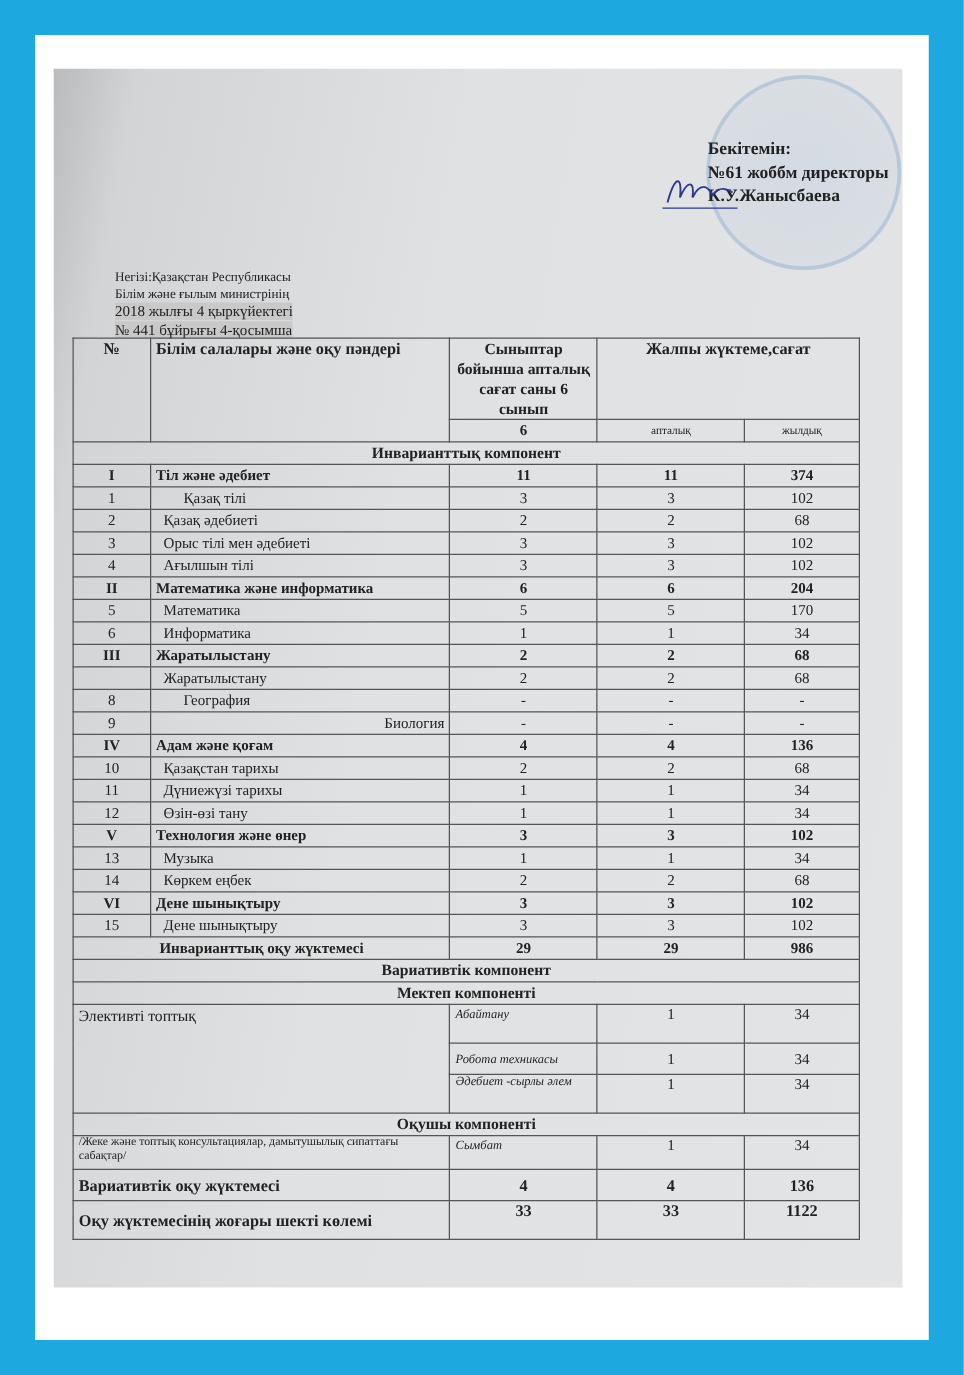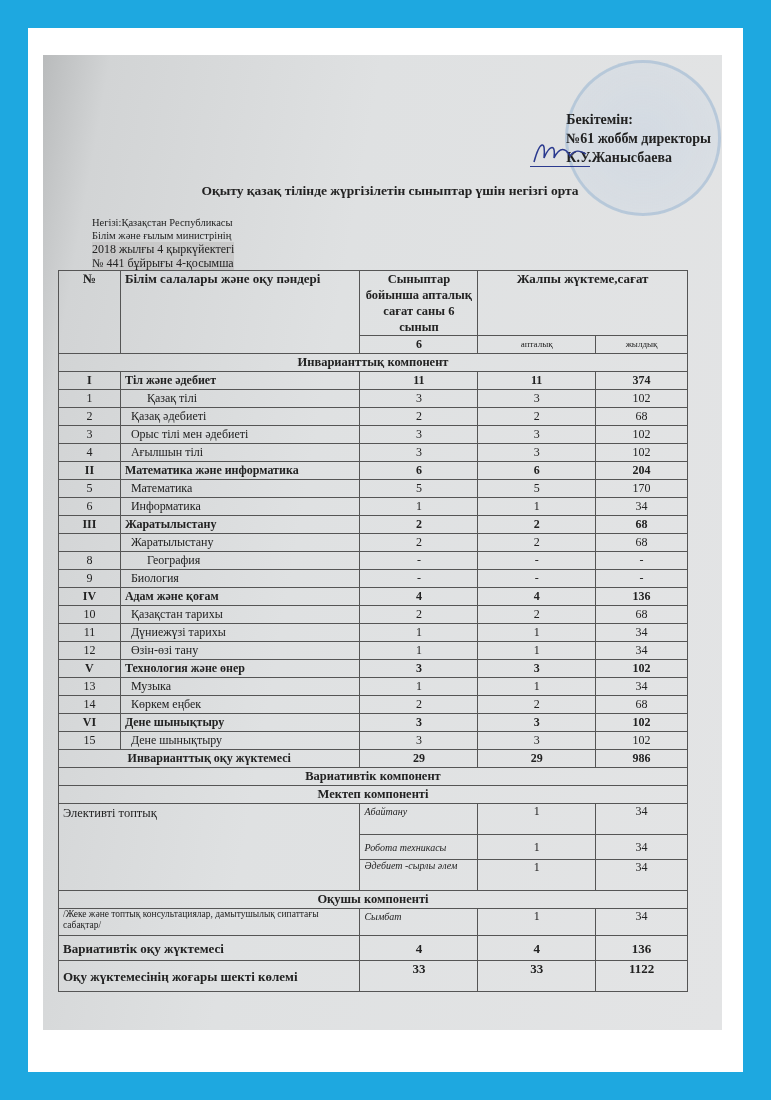--- a/index.html
+++ b/index.html
@@ -38,21 +38,20 @@
   <div>№61 жоббм  директоры</div>
   <div>К.У.Жанысбаева</div>
 </div>
 <div class="sig">
   <svg width="60" height="28">
       <path d="M4 24 C10 2,16 2,14 20 C20 6,26 6,24 20 C30 8,36 10,40 18 C44 12,50 12,56 16" stroke="#2b3a8f" fill="none" stroke-width="1.5"></path>
     </svg>
 </div>
 
 <div class="title">
-  <div>Оқыту қазақ тілінде жүргізілетін сыныптар үшін негізгі орта</div>
 </div>
 
 <div class="basis">
   <div>Негізі:Қазақстан Республикасы</div>
   <div>Білім және ғылым министрінің</div>
   <div><span class="hl">2018 жылғы 4 қыркүйектегі</span></div>
   <div><span class="hl">№ 441 бұйрығы  4-қосымша</span></div>
 </div>
 
 <table>
@@ -152,21 +151,21 @@
       </tr>
       <tr>
         <td class="c">8</td>
         <td style="padding-left: 26px;">География</td>
         <td class="c">-</td>
         <td class="c">-</td>
         <td class="c">-</td>
       </tr>
       <tr>
         <td class="c">9</td>
-        <td style="padding-left: 10px;">Биология</td>
+        <td style="padding-left: 10px; text-align: right;">Биология</td>
         <td class="c">-</td>
         <td class="c">-</td>
         <td class="c">-</td>
       </tr>
       <tr class="b">
         <td class="c">IV</td>
         <td>Адам және қоғам</td>
         <td class="c">4</td>
         <td class="c">4</td>
         <td class="c">136</td>

